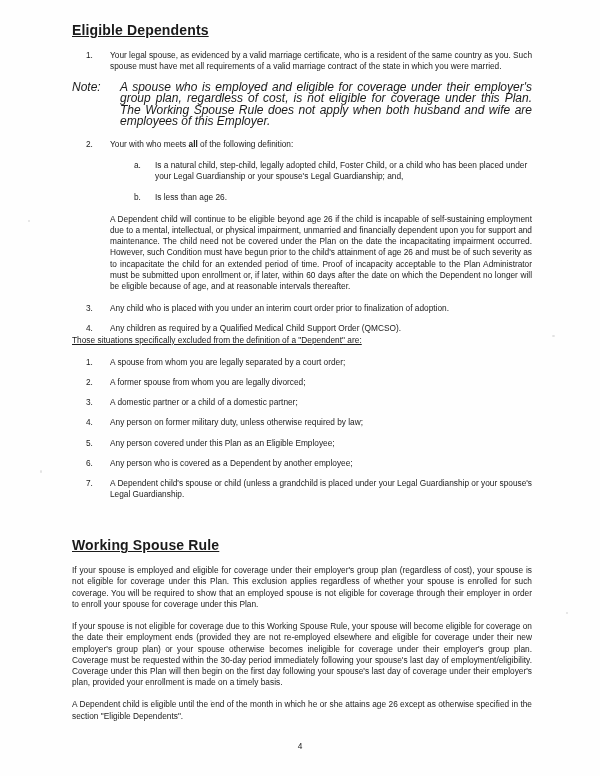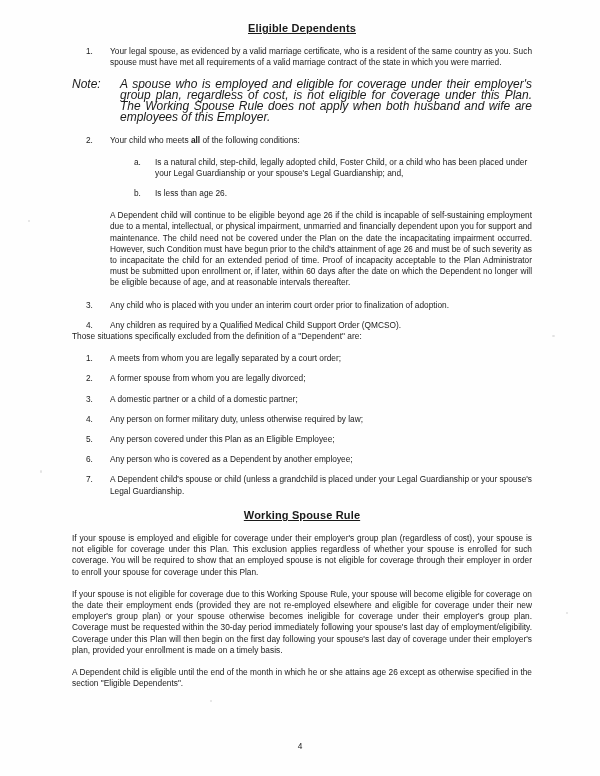--- a/index.html
+++ b/index.html
@@ -20,38 +20,37 @@
     width: 600px;
     height: 776px;
     box-sizing: border-box;
     padding: 22px 68px 0 72px;
     background: #fefefe;
     overflow: hidden;
   }
 
   
   .h-sec {
-    font-size: 11px;
+    font-size: 14px;
     font-weight: bold;
     text-decoration: underline;
     letter-spacing: 0.15px;
     margin: 0 0 11px 0;
     line-height: 1.2;
-    text-align: center;
-  }
-  .h-sec.spaced-top { margin-top: 12px; }
+  }
+  .h-sec.spaced-top { margin-top: 37px; }
 
   p.body {
     font-size: 8.3px;
     line-height: 11.2px;
     margin: 0 0 11px 0;
     text-align: justify;
     letter-spacing: 0.02px;
   }
-  p.body.nojust { text-align: left; }
+  p.body.nojust { text-align: left; text-decoration: underline; }
 
   
   ol.lvl1, ol.lvl2 {
     list-style: none;
     margin: 0;
     padding: 0;
   }
   ol.lvl1 { margin-left: 14px; }
   ol.lvl2 { margin-left: 24px; }
 
@@ -150,21 +149,21 @@
   </ol>
 
   <div class="note">
     <span class="note-label">Note:</span>
     <span>A spouse who is employed and eligible for coverage under their employer's group plan, regardless of cost, is not eligible for coverage under this Plan. The Working Spouse Rule does not apply when both husband and wife are employees of this Employer.</span>
   </div>
 
   <ol class="lvl1">
     <li class="item">
       <span class="marker">2.</span>
-      <span class="itext nojust"><span>Your child who meets </span><b>all</b><span> of the following conditions:</span></span>
+      <span class="itext nojust"><span>Your with who meets </span><b>all</b><span> of the following definition:</span></span>
 
       <ol class="lvl2" style="margin-top:10px;">
         <li class="item">
           <span class="marker">a.</span>
           <span class="itext nojust">Is a natural child, step-child, legally adopted child, Foster Child, or a child who has been placed under your Legal Guardianship or your spouse's Legal Guardianship; and,</span>
         </li>
         <li class="item">
           <span class="marker">b.</span>
           <span class="itext nojust">Is less than age 26.</span>
         </li>
@@ -183,21 +182,21 @@
       <span class="marker">4.</span>
       <span class="itext nojust">Any children as required by a Qualified Medical Child Support Order (QMCSO).</span>
     </li>
   </ol>
 
   <p class="body nojust">Those situations specifically excluded from the definition of a "Dependent" are:</p>
 
   <ol class="lvl1 list-block">
     <li class="item">
       <span class="marker">1.</span>
-      <span class="itext nojust">A meets from whom you are legally separated by a court order;</span>
+      <span class="itext nojust">A spouse from whom you are legally separated by a court order;</span>
     </li>
     <li class="item">
       <span class="marker">2.</span>
       <span class="itext nojust">A former spouse from whom you are legally divorced;</span>
     </li>
     <li class="item">
       <span class="marker">3.</span>
       <span class="itext nojust">A domestic partner or a child of a domestic partner;</span>
     </li>
     <li class="item">

